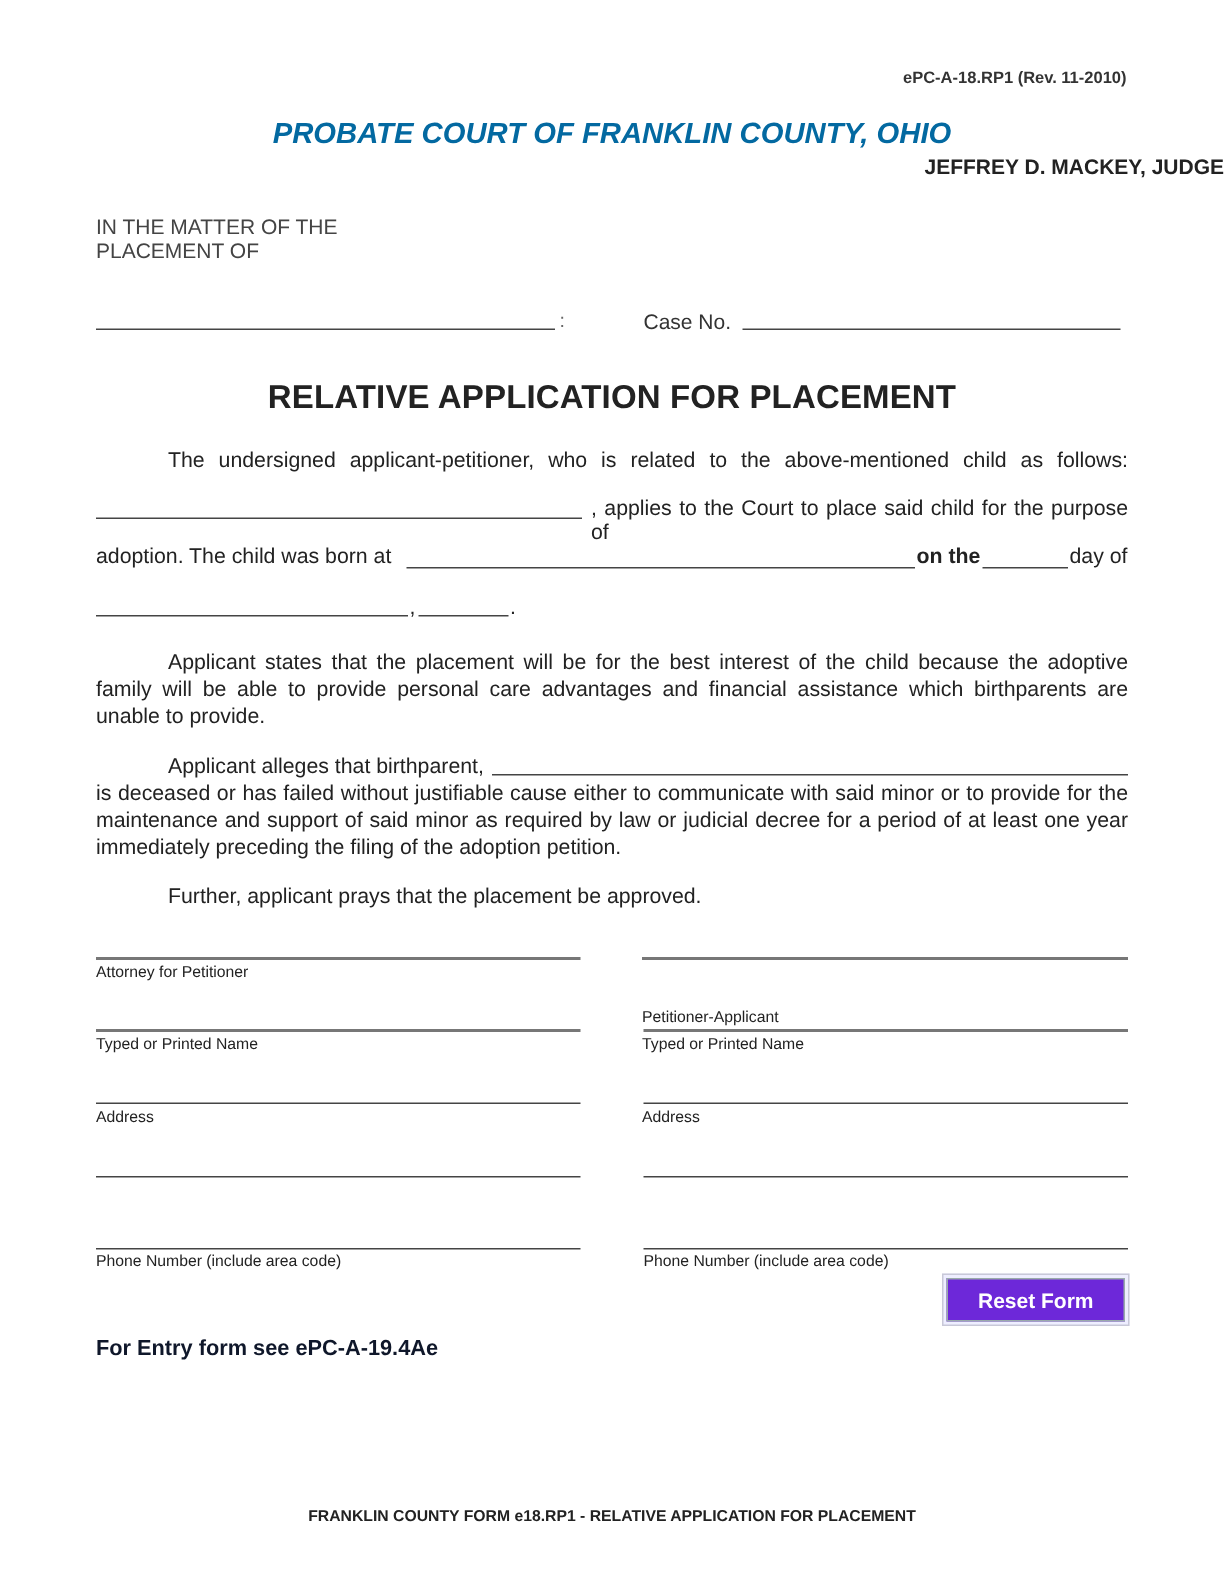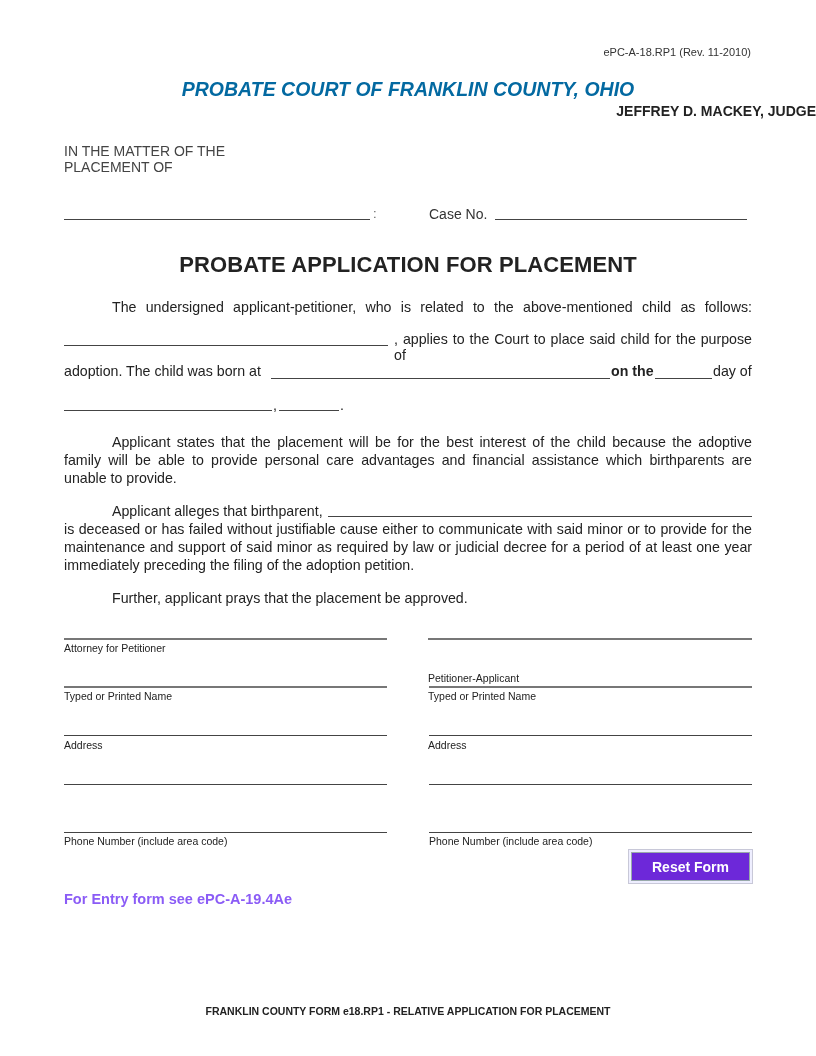--- a/index.html
+++ b/index.html
@@ -1,19 +1,19 @@
 <!DOCTYPE html>
 <html><head>
   <meta charset="utf-8">
   <style>
     html, body { margin: 0; padding: 0; background: #ffffff; }
     body { width: 816px; height: 1056px; position: relative; overflow: hidden;
            font-family: "Liberation Sans", sans-serif; color: #222; }
     .abs { position: absolute; }
-    .form-id { top: 46px; left: 560px; width: 191px; text-align: right; font-size: 11px; color: #333; }
+    .form-id { top: 46px; left: 560px; width: 191px; text-align: right; font-size: 11px; color: #333; font-weight: bold; }
     .court { top: 78px; left: 0; width: 816px; text-align: center; font-weight: bold; font-size: 19.5px; color: #0369a1; font-style: italic; }
     .judge { top: 103px; left: 0; width: 816px; text-align: right; font-weight: bold; font-size: 14px; color: #222; }
     .matter { top: 143px; left: 64px; font-size: 14px; line-height: 16px; color: #444; }
     .field-line { position: absolute; border-bottom: 1px solid #444; height: 0; }
     .colon { top: 206px; left: 373px; font-size: 13px; color: #666; }
     .caseno { top: 206px; left: 429px; font-size: 14px; color: #333; }
     .title { top: 252px; left: 0; width: 816px; text-align: center; font-weight: bold; font-size: 22px; color: #222; letter-spacing: 0.1px; }
     .para { font-size: 14.2px; color: #222; }
     .t1 { top: 299px; left: 112px; width: 640px; text-align: justify; text-align-last: justify; }
     .t2 { top: 331px; left: 394px; width: 358px; text-align: justify; text-align-last: justify; }
@@ -22,40 +22,40 @@
     .t3c { top: 363px; left: 713px; }
     .comma1 { top: 397px; left: 273px; }
     .period1 { top: 397px; left: 340px; }
     .p2 { top: 433px; left: 64px; width: 688px; text-align: justify; line-height: 18px; text-indent: 48px; }
     .p3a { top: 503px; left: 112px; }
     .p3 { top: 520px; left: 64px; width: 688px; text-align: justify; line-height: 18px; }
     .p4 { top: 590px; left: 112px; }
     .sig-label { font-size: 10.5px; color: #222; }
     .reset-wrap { top: 849px; left: 628px; width: 125px; height: 35px; border: 1px solid #c8c8d8; background: #eef; box-sizing: border-box; padding: 2px; }
     .reset-btn { width: 100%; height: 100%; background: #6d28d9; color: #ffffff; font-weight: bold; font-size: 14px; border: 1px solid #9aa; box-sizing: border-box; display: flex; align-items: center; justify-content: center; cursor: pointer; font-family: "Liberation Sans", sans-serif; }
-    .entry { top: 891px; left: 64px; font-weight: bold; font-size: 14.5px; color: #8b5cf6; }
+    .entry { top: 891px; left: 64px; font-weight: bold; font-size: 14.5px; color: #0f172a; }
     .footer { top: 1005px; left: 0; width: 816px; text-align: center; font-weight: bold; font-size: 10.5px; color: #222; }
   </style>
 </head>
 <body>
 
 <div class="abs form-id">ePC-A-18.RP1 (Rev. 11-2010)</div>
 <div class="abs court">PROBATE COURT OF FRANKLIN COUNTY, OHIO</div>
 <div class="abs judge">JEFFREY D. MACKEY, JUDGE</div>
 
 <div class="abs matter">
   <div>IN THE MATTER OF THE</div>
   <div>PLACEMENT OF</div>
 </div>
 <div class="field-line" style="top:219px; left:64px; width:306px;"></div>
 <div class="abs colon">:</div>
 <div class="abs caseno">Case No.</div>
 <div class="field-line" style="top:219px; left:495px; width:252px;"></div>
 
-<div class="abs title">PROBATE APPLICATION FOR PLACEMENT</div>
+<div class="abs title">RELATIVE APPLICATION FOR PLACEMENT</div>
 
 <div class="abs para t1">The undersigned applicant-petitioner, who is related to the above-mentioned child as follows:</div>
 <div class="field-line" style="top:345px; left:64px; width:324px;"></div>
 <div class="abs para t2">, applies to the Court to place said child for the purpose of</div>
 <div class="abs para t3">adoption. The child was born at</div>
 <div class="field-line" style="top:378px; left:271px; width:339px;"></div>
 <div class="abs para t3b">on the</div>
 <div class="field-line" style="top:378px; left:655px; width:57px;"></div>
 <div class="abs para t3c">day of</div>
 <div class="field-line" style="top:410px; left:64px; width:208px;"></div>

